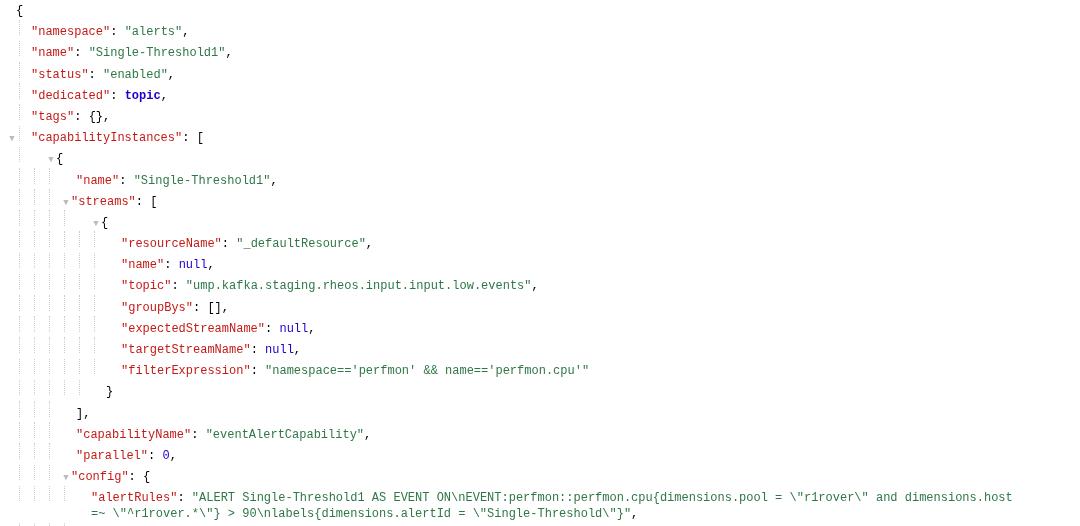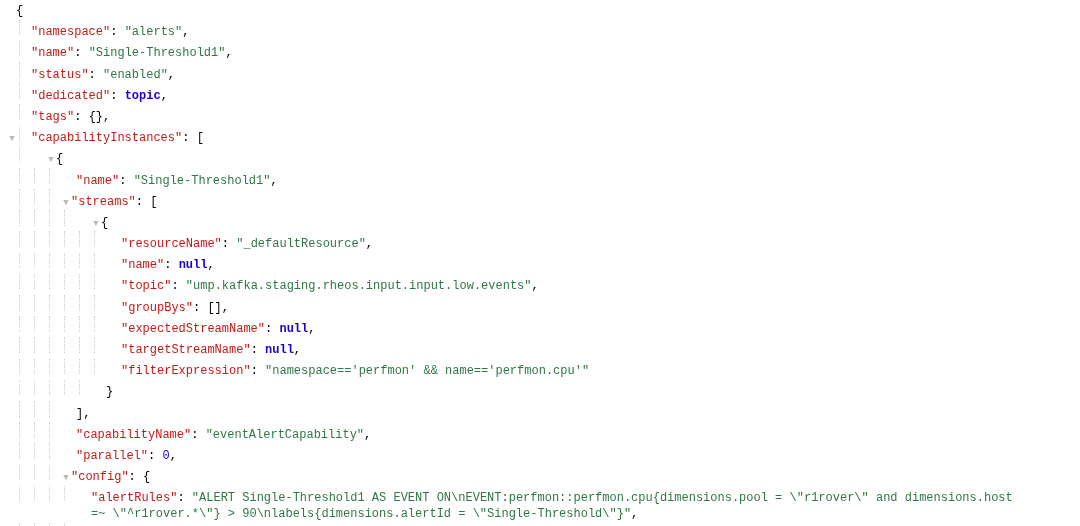--- a/index.html
+++ b/index.html
@@ -26,21 +26,21 @@
     justify-content: center;
     color: #bbb;
     font-size: 9px;
     user-select: none;
   }
   .punct { color: #000; }
   .key   { color: #c41a16; }
   .str   { color: #2f7746; }
   .num   { color: #1c00cf; }
   .bool  { color: #1c00cf; font-weight: bold; }
-  .null  { color: #1c00cf; font-weight: bold; }
+  .null  { color: #1c00cf; font-weight: normal; }
   .guide {
     border-left: 1px dotted #ccc;
     display: inline-block;
     height: 15.6px;
     margin-left: 3px;
     margin-right: 11px;   
     vertical-align: top;
   }
   .noguide {
     display: inline-block;

